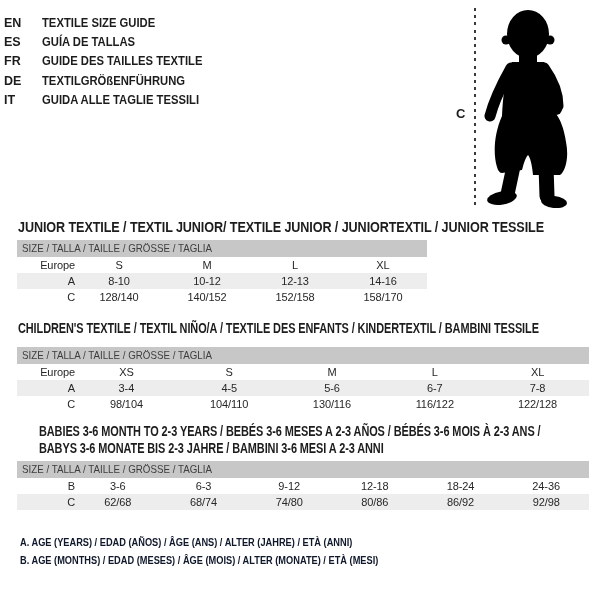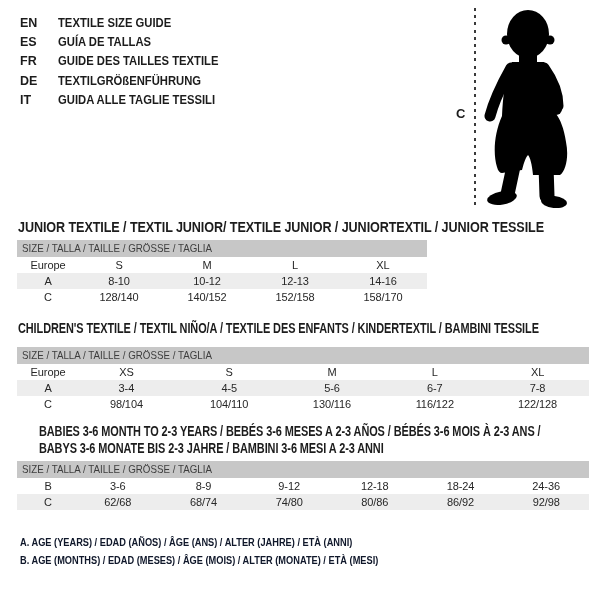--- a/index.html
+++ b/index.html
@@ -1,21 +1,21 @@
 <!DOCTYPE html>
 <html><head>
 <meta charset="utf-8">
 <style>
   html,body{margin:0;padding:0;background:#fff;}
   .page{
     position:relative;width:600px;height:600px;background:#ffffff;
     font-family:"Liberation Sans",sans-serif;color:#1c1c1c;overflow:hidden;
   }
   
-  .lang{position:absolute;left:20px;top:13px;}
+  .lang{position:absolute;left:4px;top:13px;}
   .lang-row{display:flex;height:19.4px;align-items:center;}
   .lang-code{width:38px;font-weight:700;font-size:12.5px;}
   .lang-title{font-weight:700;font-size:12.5px;white-space:nowrap;}
   
   .sx90{display:inline-block;transform:scaleX(.90);transform-origin:0 50%;white-space:nowrap;}
   .sx84{display:inline-block;transform:scaleX(.84);transform-origin:0 50%;white-space:nowrap;}
   .sx78{display:inline-block;transform:scaleX(.78);transform-origin:0 50%;white-space:nowrap;}
   .sx93{display:inline-block;transform:scaleX(.93);transform-origin:0 50%;white-space:nowrap;}
   
   .dotline{position:absolute;left:474px;top:8px;width:2px;height:200px;
@@ -31,21 +31,21 @@
   .size-table{position:absolute;left:17px;}
   .w-junior{top:240px;width:410px;}
   .w-children{top:347px;width:572px;}
   .w-babies{top:461px;width:572px;}
   .size-bar{height:17px;background:#c7c7c7;color:#3d3d3d;font-size:10.5px;line-height:17px;padding-left:5px;box-sizing:border-box;}
   .trow{display:grid;height:16px;font-size:11px;line-height:16px;color:#272727;letter-spacing:-.1px;}
   .trow.alt{background:#ededed;}
   .g4{grid-template-columns:58px repeat(4,1fr);}
   .g5{grid-template-columns:58px repeat(5,1fr);}
   .g6{grid-template-columns:58px repeat(6,1fr);}
-  .tlabel{padding-left:4px;text-align:center;}
+  .tlabel{padding-left:4px;text-align:right;}
   .tcell{text-align:center;}
   
   .notes{position:absolute;left:20px;top:536px;color:#0f172a;}
   .note{height:17.6px;font-weight:700;font-size:11px;white-space:nowrap;}
 </style>
 </head>
 <body>
 
 <div class="page">
 
@@ -150,21 +150,21 @@
 
   <div class="sec-title t-babies">
     <div><span class="sx78">BABIES 3-6 MONTH TO 2-3 YEARS / BEBÉS 3-6 MESES A 2-3 AÑOS / BÉBÉS 3-6 MOIS À 2-3 ANS /</span></div>
     <div><span class="sx78">BABYS 3-6 MONATE BIS 2-3 JAHRE / BAMBINI 3-6 MESI A 2-3 ANNI</span></div>
   </div>
   <div class="size-table w-babies">
     <div class="size-bar"><span class="sx93">SIZE / TALLA / TAILLE / GRÖSSE / TAGLIA</span></div>
     <div class="trow g6">
       <div class="tlabel">B</div>
       <div class="tcell">3-6</div>
-      <div class="tcell">8-9</div>
+      <div class="tcell">6-3</div>
       <div class="tcell">9-12</div>
       <div class="tcell">12-18</div>
       <div class="tcell">18-24</div>
       <div class="tcell">24-36</div>
     </div>
     <div class="trow g6 alt">
       <div class="tlabel">C</div>
       <div class="tcell">62/68</div>
       <div class="tcell">68/74</div>
       <div class="tcell">74/80</div>

